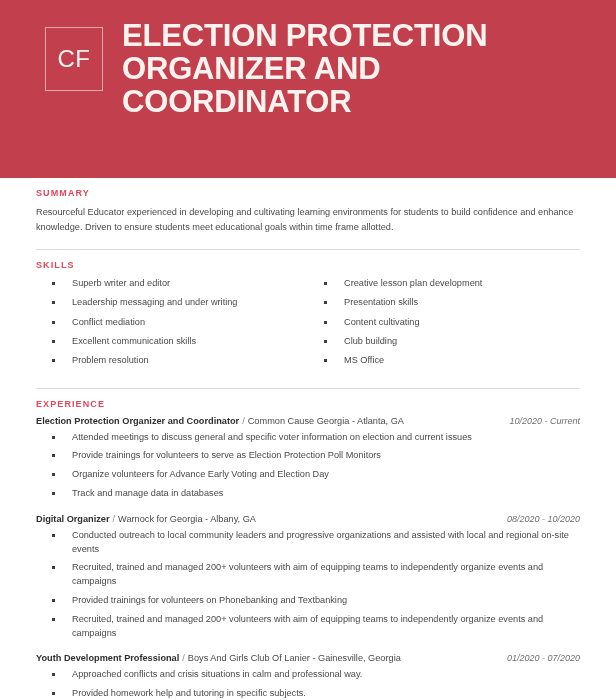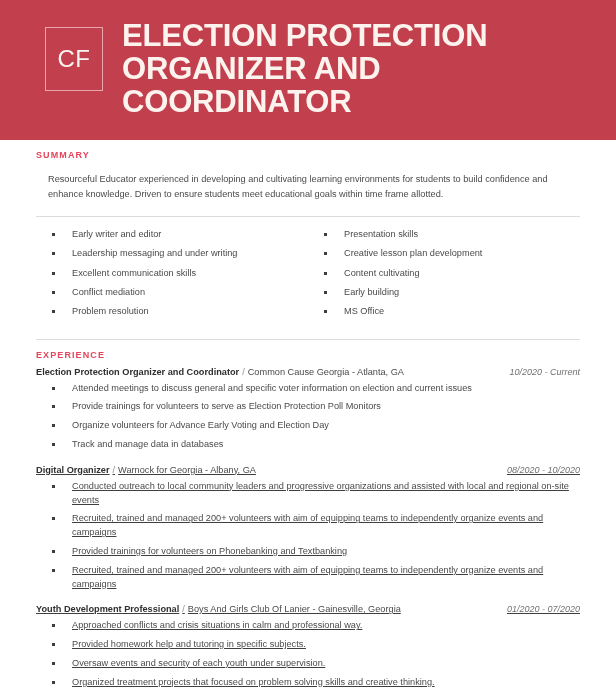--- a/index.html
+++ b/index.html
@@ -11,21 +11,21 @@
     width: 616px;
     height: 700px;
     overflow: hidden;
     font-family: "Liberation Sans", sans-serif;
     color: #3f3f3f;
   }
 
   
   .header {
     background: #c23f4d;
-    height: 140px;
+    height: 178px;
     box-sizing: border-box;
     padding: 18px 30px 0 45px;
     display: flex;
     align-items: flex-start;
   }
   .monogram {
     flex: 0 0 auto;
     width: 56px;
     height: 62px;
     border: 1px solid #e8a6ad;
@@ -73,21 +73,21 @@
   .divider {
     height: 1px;
     background: #dcdcdc;
     margin-top: 14px;
   }
 
   .summary-text {
     font-size: 9.2px;
     line-height: 1.62;
     color: #4a4a4a;
-    margin: 12px;
+    margin: 0;
     max-width: 545px;
   }
 
   
   .skills-cols {
     display: flex;
     margin-top: 1px;
   }
   .skills-col {
     flex: 1 1 50%;
@@ -114,21 +114,20 @@
     height: 3px;
     background: #3d3d3d;
   }
 
   
   .job {
     margin-top: 2px;
   }
   .job + .job {
     margin-top: 13px;
-    text-decoration: underline;
   }
   .job-head {
     display: flex;
     align-items: baseline;
     justify-content: space-between;
     margin-bottom: 5px;
   }
   .job-headline {
     font-size: 9.2px;
     color: #4a4a4a;
@@ -172,36 +171,37 @@
 
 <div class="sheet">
 
   <div class="section">
     <div class="section-title">SUMMARY</div>
     <p class="summary-text">Resourceful Educator experienced in developing and cultivating learning environments for students to build confidence and enhance knowledge. Driven to ensure students meet educational goals within time frame allotted.</p>
   </div>
   <div class="divider"></div>
 
   <div class="section">
+    <div class="section-title">SKILLS</div>
     <div class="skills-cols">
       <div class="skills-col">
         <ul class="bullets">
-          <li><span>Early writer and editor</span></li>
+          <li><span>Superb writer and editor</span></li>
           <li><span>Leadership messaging and under writing</span></li>
+          <li><span>Conflict mediation</span></li>
           <li><span>Excellent communication skills</span></li>
-          <li><span>Conflict mediation</span></li>
           <li><span>Problem resolution</span></li>
         </ul>
       </div>
       <div class="skills-col">
         <ul class="bullets">
+          <li><span>Creative lesson plan development</span></li>
           <li><span>Presentation skills</span></li>
-          <li><span>Creative lesson plan development</span></li>
           <li><span>Content cultivating</span></li>
-          <li><span>Early building</span></li>
+          <li><span>Club building</span></li>
           <li><span>MS Office</span></li>
         </ul>
       </div>
     </div>
   </div>
   <div class="divider"></div>
 
   <div class="section">
     <div class="section-title">EXPERIENCE</div>
 

